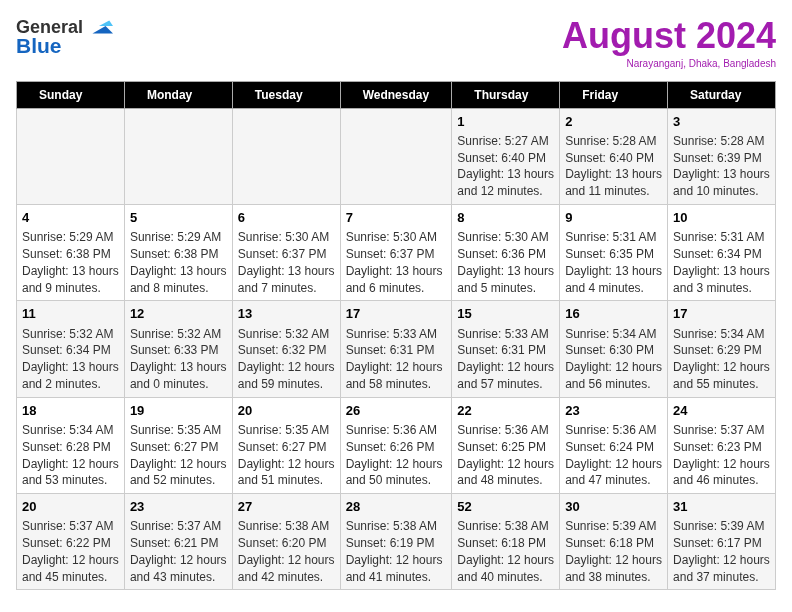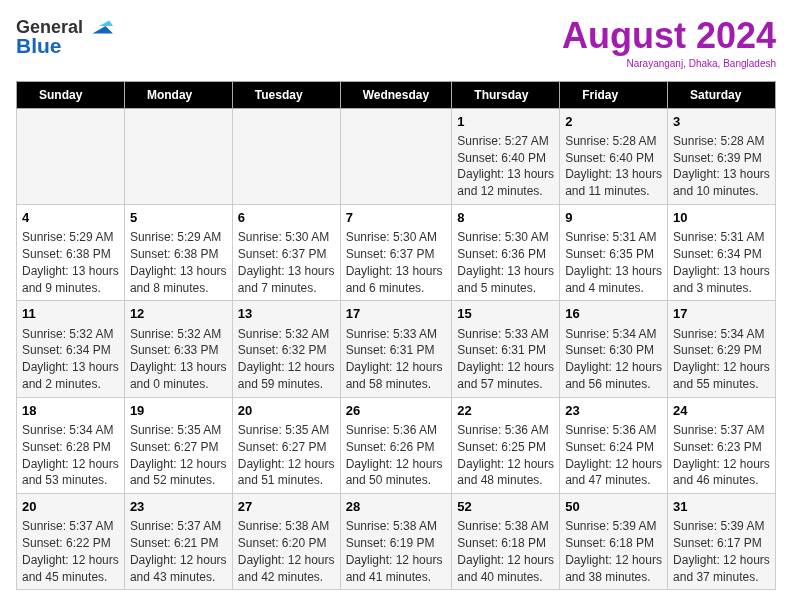--- a/index.html
+++ b/index.html
@@ -248,21 +248,21 @@
 Daylight: 12 hours
 and 42 minutes.</span></td>
         <td><span class="day-number">28</span><span class="day-info" style="white-space: pre-line;">Sunrise: 5:38 AM
 Sunset: 6:19 PM
 Daylight: 12 hours
 and 41 minutes.</span></td>
         <td><span class="day-number">52</span><span class="day-info" style="white-space: pre-line;">Sunrise: 5:38 AM
 Sunset: 6:18 PM
 Daylight: 12 hours
 and 40 minutes.</span></td>
-        <td><span class="day-number">50</span><span class="day-info" style="white-space: pre-line;">Sunrise: 5:39 AM
+        <td><span class="day-number">30</span><span class="day-info" style="white-space: pre-line;">Sunrise: 5:39 AM
 Sunset: 6:18 PM
 Daylight: 12 hours
 and 38 minutes.</span></td>
         <td><span class="day-number">31</span><span class="day-info" style="white-space: pre-line;">Sunrise: 5:39 AM
 Sunset: 6:17 PM
 Daylight: 12 hours
 and 37 minutes.</span></td>
       </tr>
     </tbody>
 </table>

